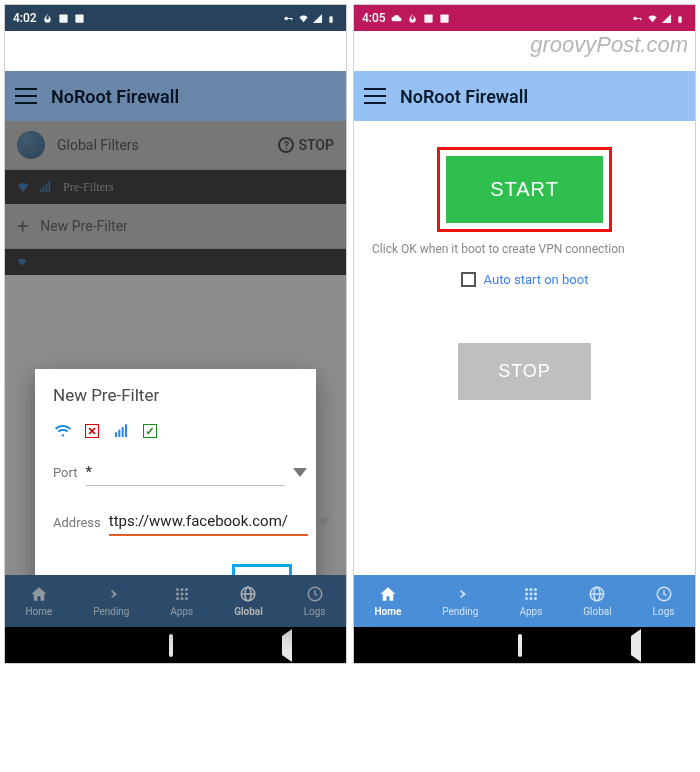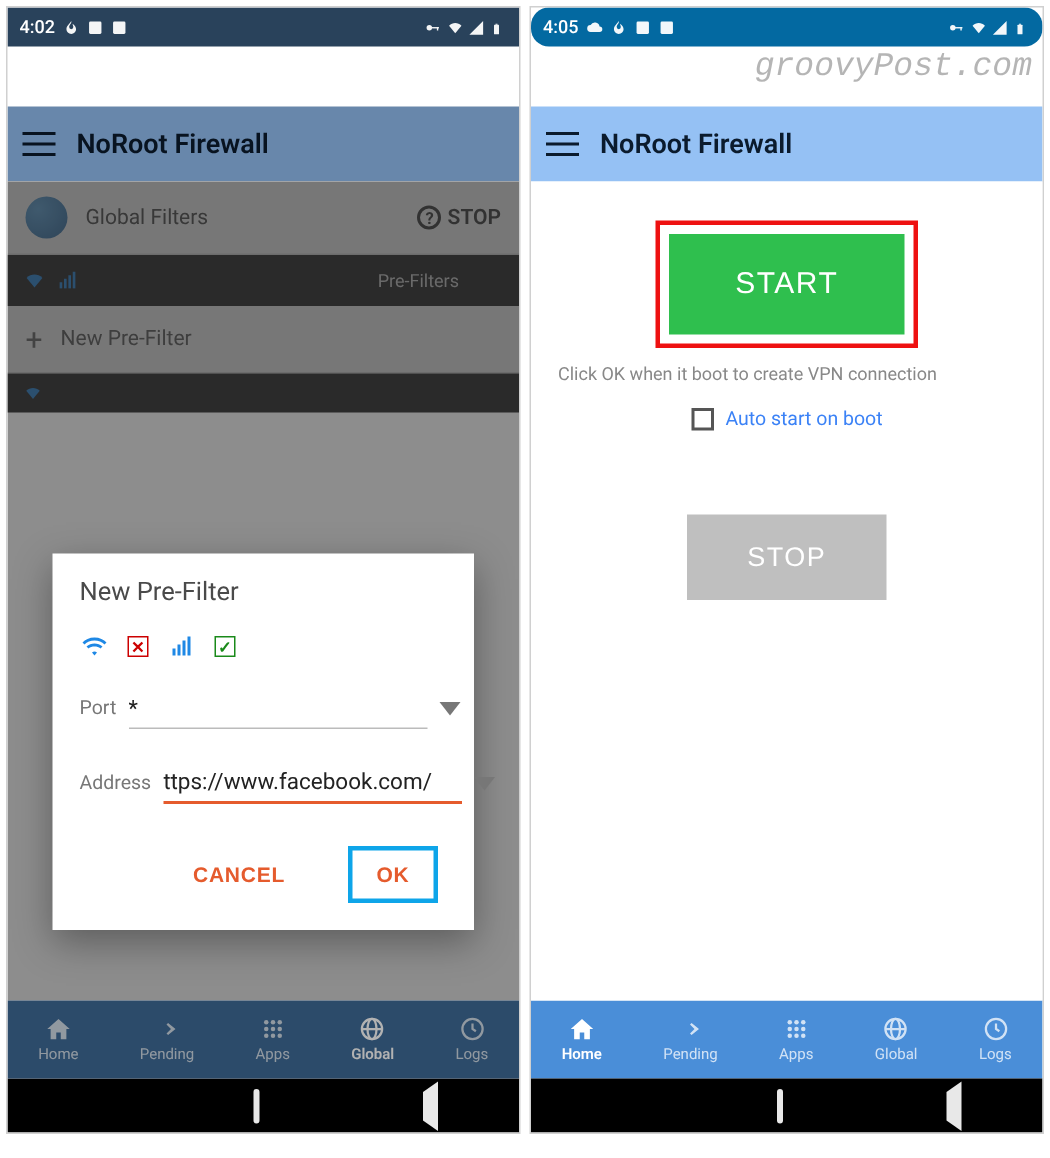--- a/index.html
+++ b/index.html
@@ -11,41 +11,41 @@
     position: relative;
     overflow: hidden;
   }
   .container {
     display: flex;
     gap: 6px;
     padding: 4px;
   }
   .phone {
     width: 343px;
-    height: 752px;
+    height: 660px;
     border: 1px solid #d0d0d0;
     display: flex;
     flex-direction: column;
     position: relative;
     background: #fff;
     overflow: hidden;
   }
   
   .statusbar {
     height: 26px;
     display: flex;
     justify-content: space-between;
     align-items: center;
     padding: 0 8px;
     font-size: 12px;
     color: #fff;
     font-weight: 500;
   }
   .sb-dark { background: #29425b; }
-  .sb-light { background: #0369a1; border-radius: 12px; }
+  .sb-light { background: #be185d; }
   .sb-left { display:flex; align-items:center; gap:5px;}
   .sb-left .small-ic, .sb-right .small-ic { opacity:.95; }
   .sb-right { display:flex; align-items:center; gap:4px; }
   .small-ic { width:11px; height:11px; display:inline-block; }
   
   .appbar {
     height: 50px;
     display: flex;
     align-items: center;
     padding: 0 10px;
@@ -65,21 +65,21 @@
   .section-row {
     display:flex; align-items:center; padding:10px 12px; background:#fff; border-bottom:1px solid #ddd;
     font-size:14px; color:#444; gap:12px;
   }
   .globe-ic { width:28px; height:28px; border-radius:50%; background:radial-gradient(circle at 30% 30%, #5aa8e2, #2a6aa5);}
   .help-row { justify-content:space-between;}
   .help { display:flex; align-items:center; gap:4px; font-weight:600; color:#333;}
   .qmark { width:16px;height:16px;border:2px solid #333;border-radius:50%;display:flex;align-items:center;justify-content:center;font-size:11px;font-weight:700;}
   .tabrow { background:#1a1a1a; color:#a8a8a8; display:flex; align-items:center; height:34px; font-size:12px;}
   .tabrow .icons { display:flex; gap:6px; padding:0 10px;}
-  .tabrow .label { flex:1; text-align:right; color:#d8d8d8;}
+  .tabrow .label { flex:1; text-align:left; color:#d8d8d8;font-family:Liberation Serif, serif;}
   .newfilter { background:#fff; display:flex; align-items:center; gap:12px; padding:12px; color:#555; font-size:14px; border-bottom:1px solid #ddd;}
   .plus { font-size:20px; color:#666; line-height:1;}
   .dim-overlay {
     position:absolute; inset:0; background:rgba(60,60,60,0.55);
   }
   
   .dialog {
     position:absolute; left:30px; right:30px; top:248px;
     background:#fff; box-shadow:0 8px 24px rgba(0,0,0,.35);
     padding:16px 18px 10px 18px;
@@ -128,21 +128,21 @@
   .red-box { border:3px solid #e11; padding:6px; display:inline-block;}
   .hint { font-size:12px; color:#888; margin-top:10px; align-self:flex-start; line-height:1.3;}
   .chk-row { display:flex; align-items:center; gap:8px; margin-top:14px; font-size:13px; color:#3b82f6;}
   .chkbox { width:15px;height:15px;border:2px solid #555; display:inline-block;}
   .stop-btn {
     margin-top:56px; background:#bfbfbf; color:#fff; font-size:18px; letter-spacing:1px;
     padding:18px 40px; border:none;
   }
   
   .watermark {
-    position:absolute; top:32px; right:12px; font-family:Liberation Mono, monospace;
+    position:absolute; top:32px; right:12px; font-family:Liberation Sans, sans-serif;
     font-style:italic; font-size:22px; color:rgba(120,120,120,.55);
     pointer-events:none;
   }
   
   svg { display:block; }
 </style>
 </head>
 <body>
 
 <div class="container">

